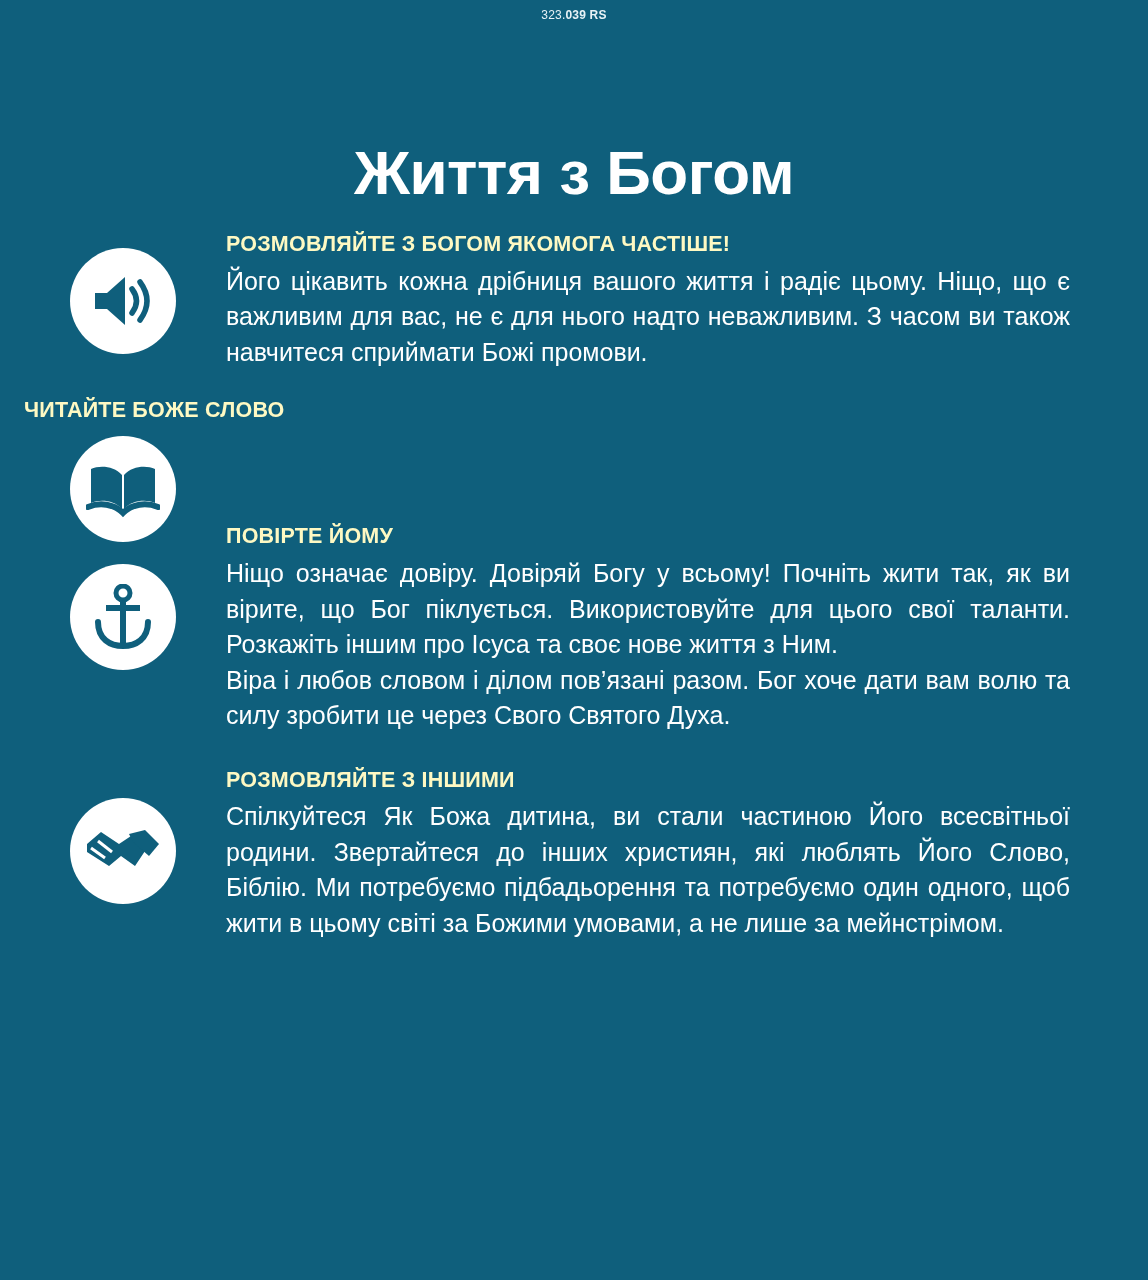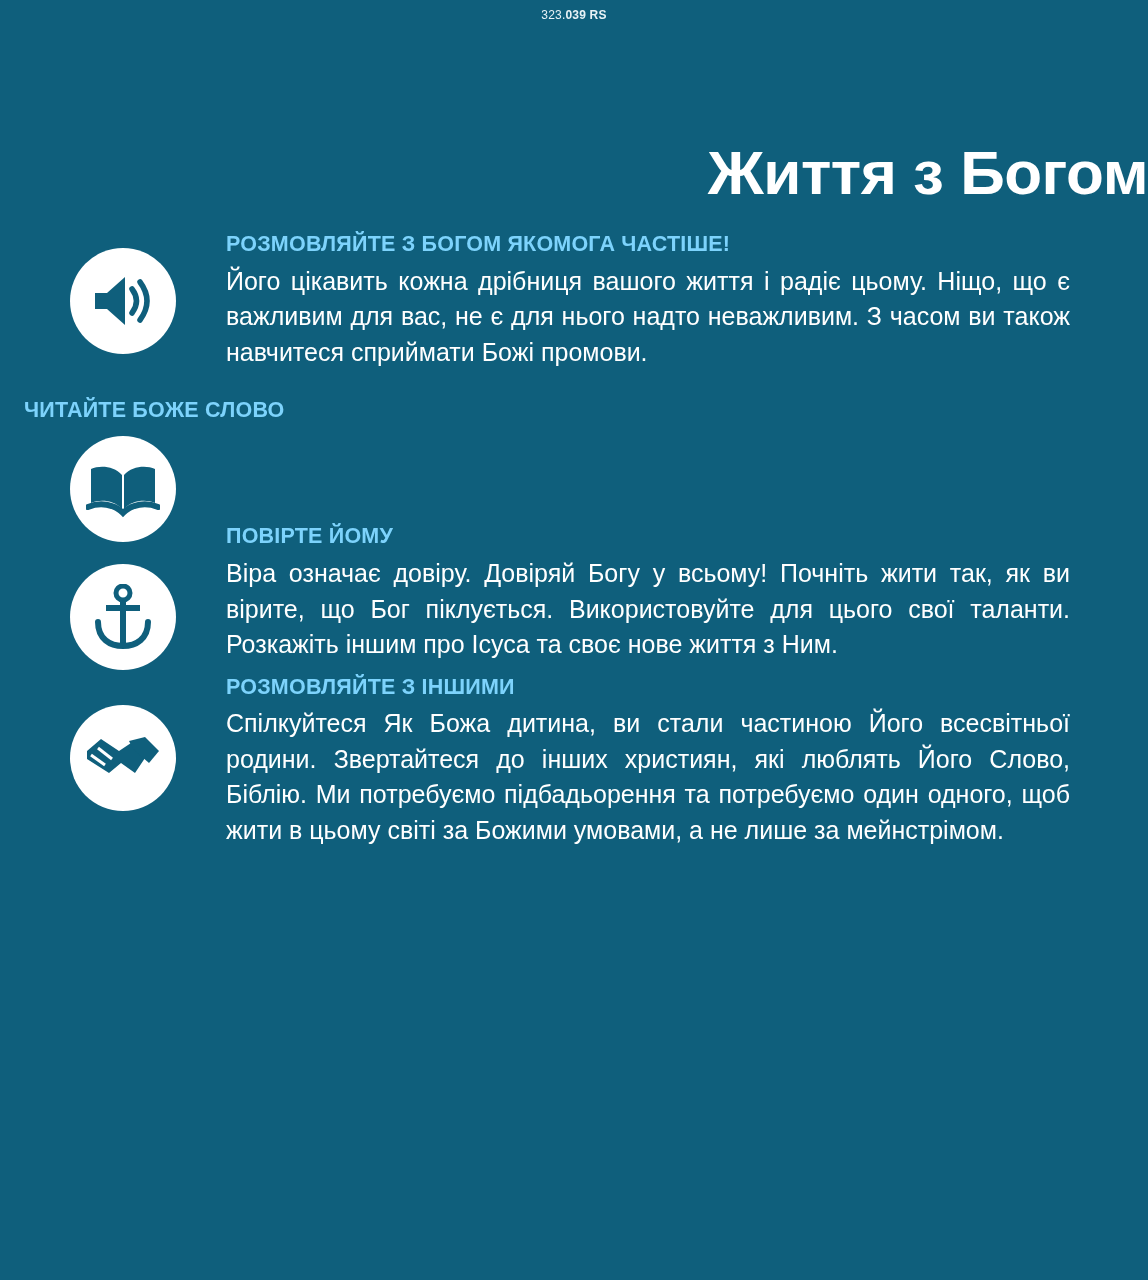--- a/index.html
+++ b/index.html
@@ -35,21 +35,21 @@
   }
   .doc-code .light {
     font-weight: 400;
   }
   
   .title {
     position: absolute;
     top: 98px;
     left: 0;
     width: 100%;
-    text-align: right;
+    text-align: center;
     font-size: 62px;
     line-height: 1.05;
     font-weight: 700;
     letter-spacing: -0.5px;
     color: #ffffff;
   }
   
   .sections {
     position: absolute;
     top: 232px;
@@ -82,42 +82,42 @@
   }
   .icon-circle svg {
     display: block;
   }
   .section h2 {
     margin: 0 0 6px 0;
     font-size: 21.5px;
     font-weight: 700;
     letter-spacing: 0.2px;
     line-height: 1.2;
-    color: #7dd3fc;
+    color: #fef9c3;
   }
   .section p {
     margin: 0;
     font-size: 25px;
     line-height: 1.42;
     text-align: justify;
     text-justify: inter-word;
     color: #ffffff;
     font-weight: 400;
   }
   .section p + p {
     margin-top: 0px;
   }
   
   .sec-0 .icon-wrap { top: 16px; }
   .sec-1 .icon-wrap { top: 38px; }
   .sec-2 .icon-wrap { top: 40px; }
   .sec-3 .icon-wrap { top: 30px; }
   .sec-0 { margin-bottom: 28px; }
   .sec-1 { margin-bottom: 26px; padding-left: 24px; }
-  .sec-2 { margin-bottom: 12px; }
+  .sec-2 { margin-bottom: 34px; }
   .sec-3 { margin-bottom: 0; }
 </style>
 </head>
 <body>
 
 <div class="page">
 
   <div class="doc-code">
     <span class="light">323.</span><span>039 RS</span>
   </div>
@@ -158,21 +158,22 @@
         <div class="icon-circle">
           <svg width="62" height="66" viewBox="0 0 62 66" aria-hidden="true">
             <circle cx="31" cy="9" r="7" fill="none" stroke="#0f5f7c" stroke-width="5"></circle>
             <rect x="28" y="15" width="6" height="44" fill="#0f5f7c"></rect>
             <rect x="14" y="21" width="34" height="6" fill="#0f5f7c"></rect>
             <path d="M6 38 C6 55 18 62 31 62 C44 62 56 55 56 38" stroke="#0f5f7c" stroke-width="6" fill="none" stroke-linecap="round"></path>
           </svg>
         </div>
       </div>
       <h2>ПОВІРТЕ ЙОМУ</h2>
-      <p>Віра означає довіру.  Довіряй Богу у всьому!  Почніть жити так, як ви вірите, що Бог піклується.  Використовуйте для цього свої таланти. Розкажіть іншим про Ісуса та своє нове життя з Ним.</p>
+      <p>Ніщо означає довіру.  Довіряй Богу у всьому!  Почніть жити так, як ви вірите, що Бог піклується.  Використовуйте для цього свої таланти. Розкажіть іншим про Ісуса та своє нове життя з Ним.</p>
+      <p>Віра і любов словом і ділом пов’язані разом.  Бог хоче дати вам волю та силу зробити це через Свого Святого Духа.</p>
     </div>
 
     <div class="section sec-3">
       <div class="icon-wrap">
         <div class="icon-circle">
           <svg width="76" height="50" viewBox="0 0 76 50" aria-hidden="true">
             <path d="M2 18 L16 6 L34 18 L46 10 L62 22 L50 40 L36 30 L24 40 L2 26 Z" fill="#0f5f7c"></path>
             <path d="M44 8 L60 4 L74 18 L64 30 L48 16 Z" fill="#0f5f7c"></path>
             <path d="M6 22 L20 32" stroke="#ffffff" stroke-width="3" fill="none"></path>
             <path d="M13 15 L27 26" stroke="#ffffff" stroke-width="3" fill="none"></path>

